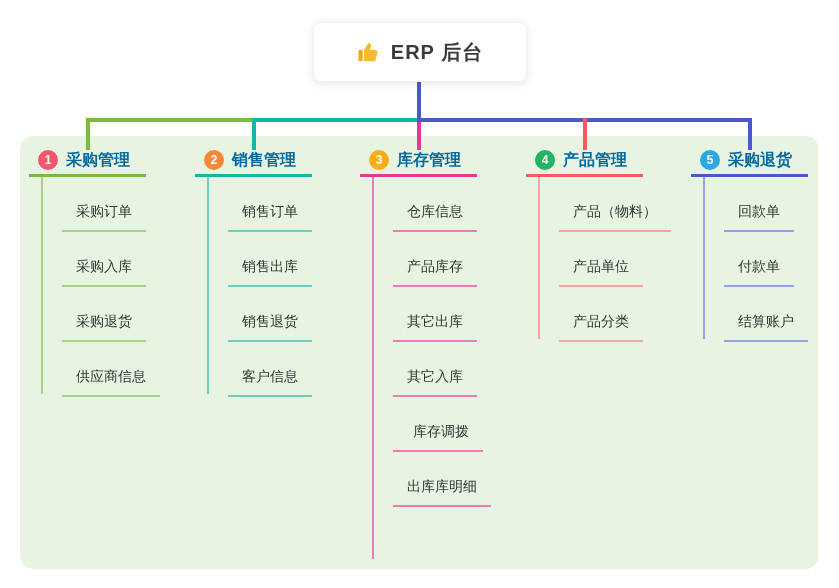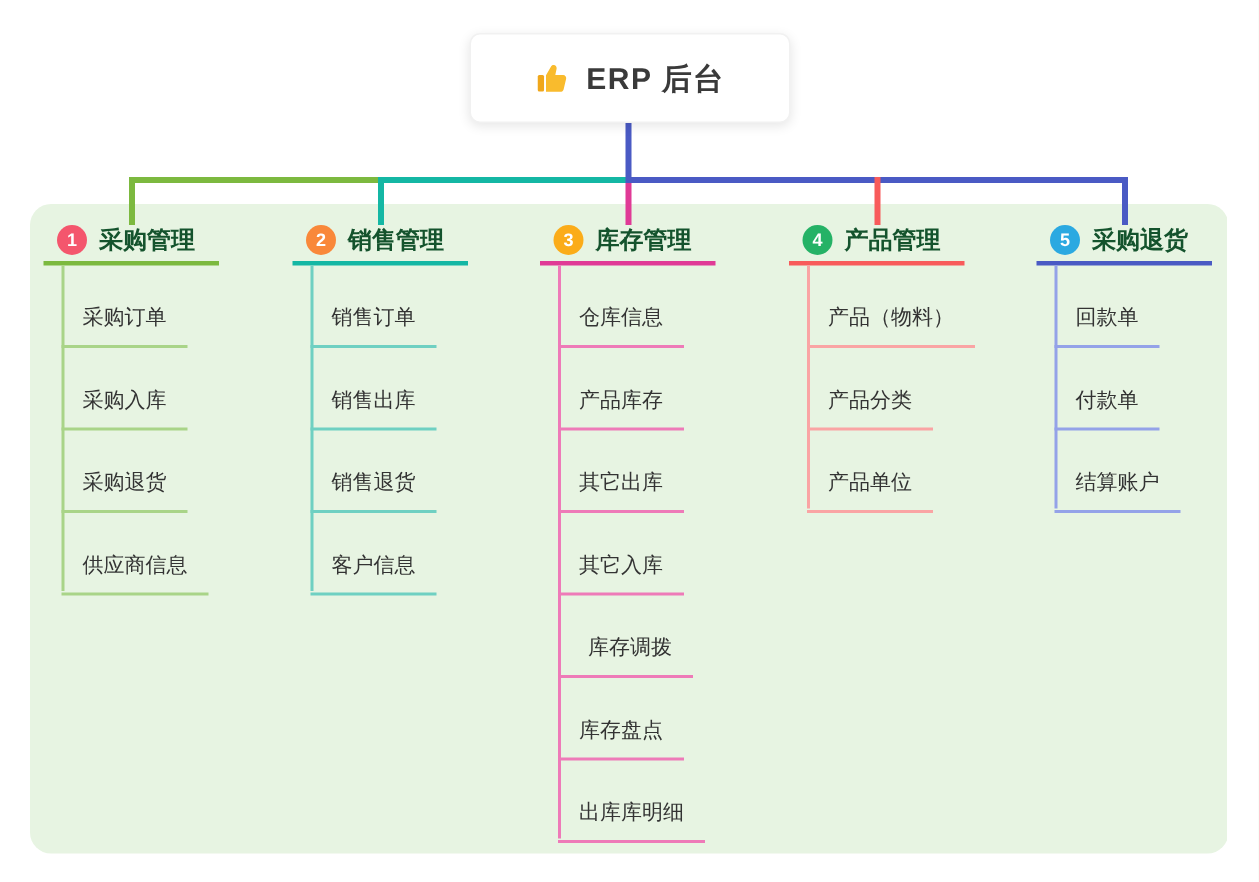--- a/index.html
+++ b/index.html
@@ -68,36 +68,37 @@
     color: #ffffff;
     font-size: 12px;
     font-weight: bold;
     line-height: 20px;
     text-align: center;
     flex: 0 0 auto;
   }
   .branch-label {
     font-size: 16px;
     font-weight: 600;
-    color: #14532d;
+    color: #0369a1;
     white-space: nowrap;
   }
   .branch-underline { width: 117px; height: 3px; }
 
   .children { position: relative; margin-left: 12px; }
   .child-vline { position: absolute; left: 0; top: 0; width: 2px; }
   .child-item {
     display: flex;
     align-items: flex-end;
     height: 55px;
     width: max-content;
     padding: 0 14px 9px 14px;
     border-bottom-style: solid;
     border-bottom-width: 2px;
     cursor: pointer;
+    margin-left: 21px;
   }
   .child-item:first-child { height: 52px; }
   .child-label {
     font-size: 14px;
     color: #333333;
     white-space: nowrap;
   }
 </style>
 </head>
 <body>
@@ -188,44 +189,41 @@
           </div>
           <div class="child-item" style="border-bottom-color: rgb(238, 122, 184);">
             <span class="child-label">其它出库</span>
           </div>
           <div class="child-item" style="border-bottom-color: rgb(238, 122, 184);">
             <span class="child-label">其它入库</span>
           </div>
           <div class="child-item" style="border-bottom-color: rgb(238, 122, 184); padding-left: 20px;">
             <span class="child-label">库存调拨</span>
           </div>
-          <div class="child-item" style="border-bottom-color: rgb(238, 122, 184);">
-            <span class="child-label">库存盘点</span>
-          </div>
           <div class="child-item" style="border-bottom-color: rgb(238, 122, 184); justify-content: center;">
             <span class="child-label">出库库明细</span>
           </div>
         </div>
       </div>
       <div class="branch-col" style="left: 526px;">
         <div class="branch-header">
           <span class="badge" style="background: rgb(37, 178, 102);">4</span>
           <span class="branch-label">产品管理</span>
         </div>
         <div class="branch-underline" style="background: rgb(248, 91, 91);"></div>
         <div class="children">
           <div class="child-vline" style="background: rgb(250, 164, 164); height: 162px;"></div>
           <div class="child-item" style="border-bottom-color: rgb(250, 164, 164);">
             <span class="child-label">产品（物料）</span>
           </div>
           <div class="child-item" style="border-bottom-color: rgb(250, 164, 164);">
+            <span class="child-label">产品单位</span>
+          </div>
+          <div class="child-item" style="border-bottom-color: rgb(250, 164, 164);">
             <span class="child-label">产品分类</span>
-          </div>
-          <div class="child-item" style="border-bottom-color: rgb(250, 164, 164);">
-            <span class="child-label">产品单位</span>
           </div>
         </div>
       </div>
       <div class="branch-col" style="left: 691px;">
         <div class="branch-header">
           <span class="badge" style="background: rgb(43, 169, 225);">5</span>
           <span class="branch-label">采购退货</span>
         </div>
         <div class="branch-underline" style="background: rgb(74, 90, 196);"></div>
         <div class="children">

